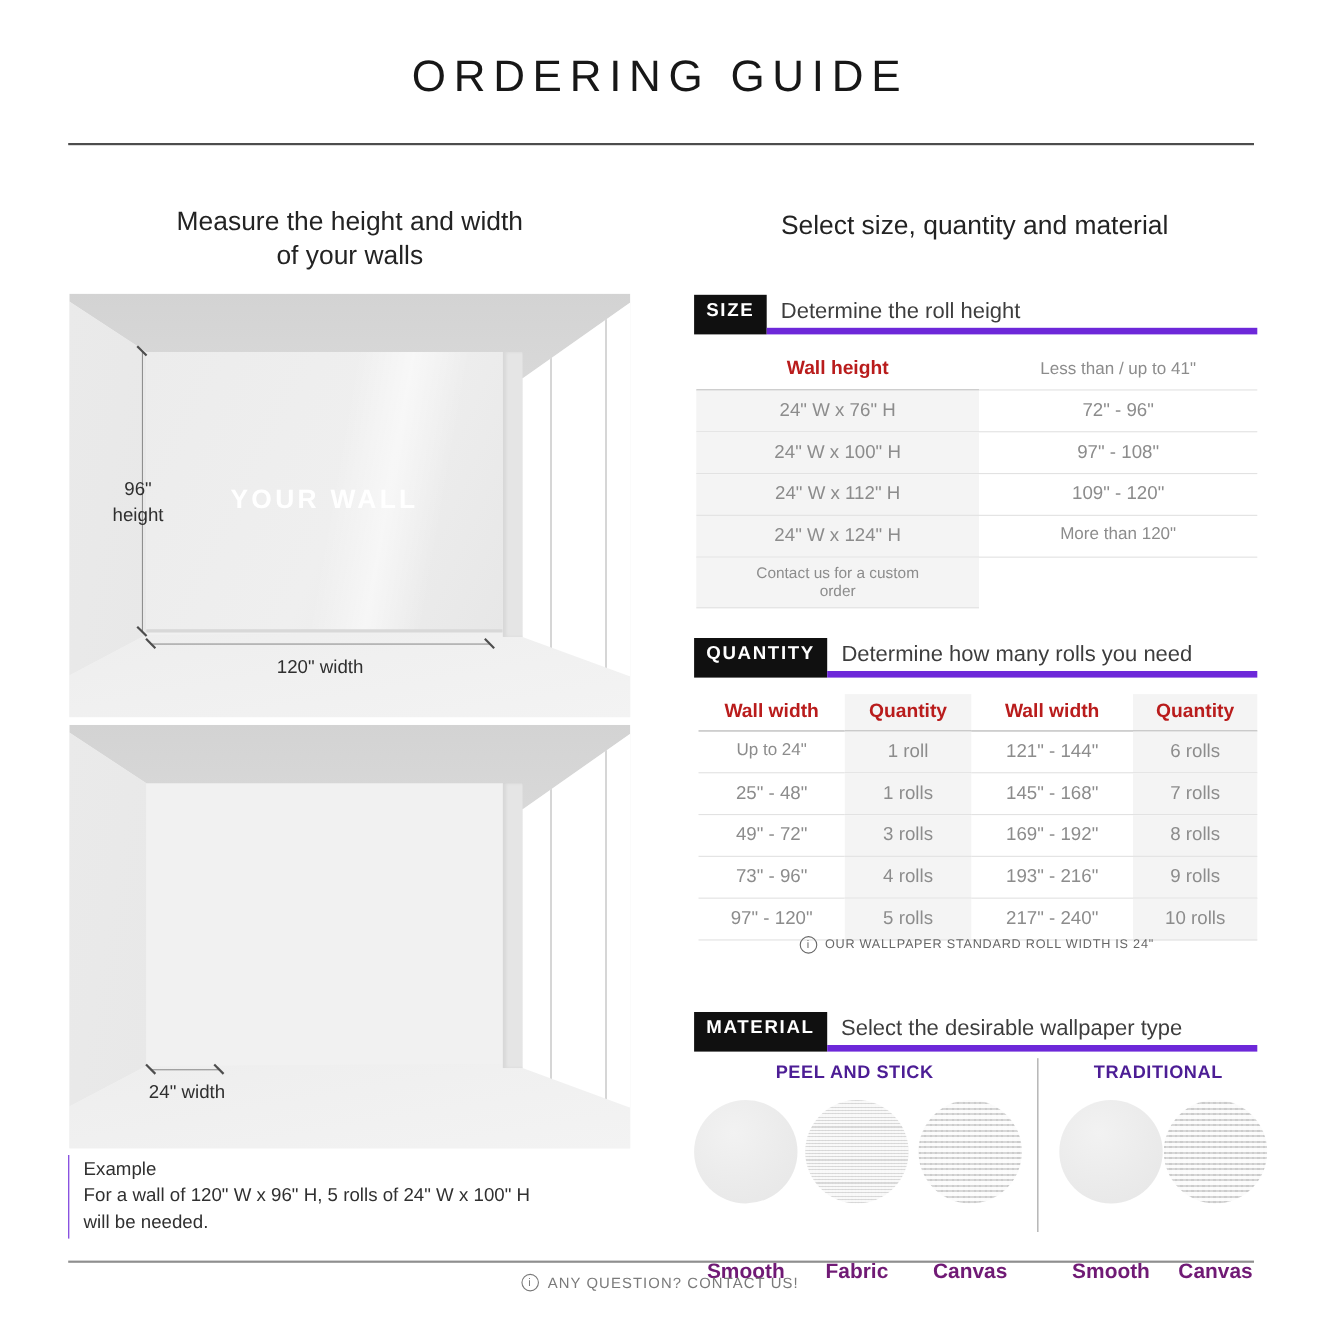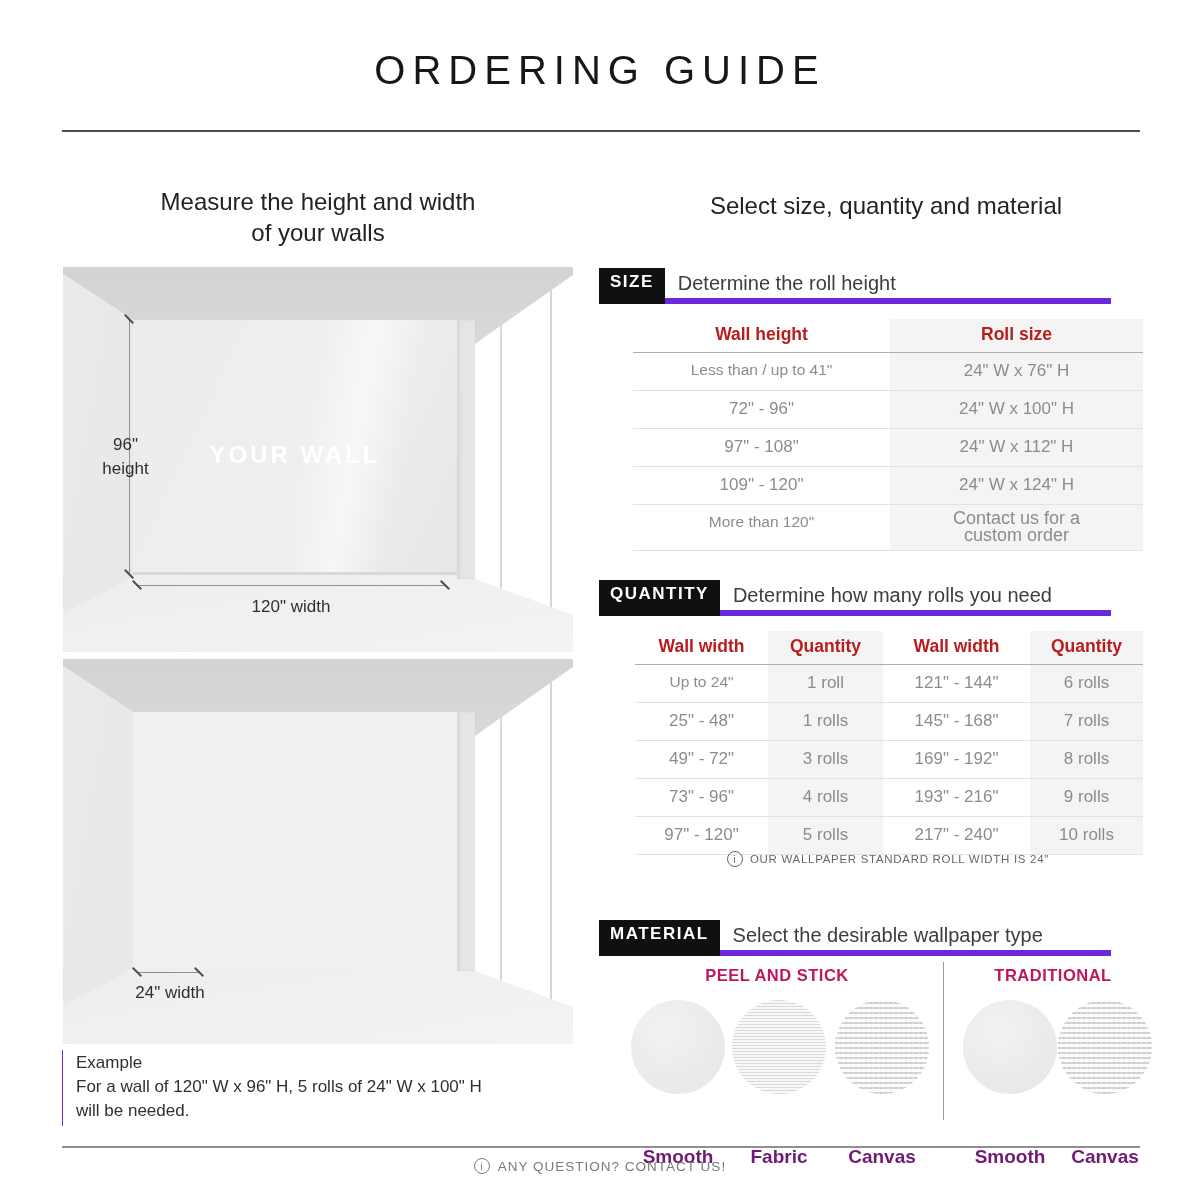--- a/index.html
+++ b/index.html
@@ -61,51 +61,51 @@
     border-right:1px solid #e3e3e3; }
   .panel:last-child { border-right:none; }
   .panel-label { position:absolute; bottom:9px; left:0; width:100%; text-align:center;
     font-size:15.5px; color:#585858; }
 
   
   .example { left:62px; top:1046px; width:480px; border-left:1px solid #6d28d9;
     padding:1px 0 3px 13px; font-size:17px; line-height:24px; color:#303030; }
 
   
-  .sec { position:absolute; left:599px; width:512px; display:flex; align-items:stretch; }
+  .sec { position:absolute; left:631px; width:512px; display:flex; align-items:stretch; }
   .badge { background:#101010; color:#ffffff; font-weight:700; font-size:17px;
     letter-spacing:1.5px; padding:4px 11px 5px; }
   .sec-title { flex:1; border-bottom:6px solid #6d28d9; font-size:20px; color:#3d3d3d;
     padding:4px 0 3px 13px; white-space:nowrap; }
   #size-sec { top:264px; } #qty-sec { top:576px; } #mat-sec { top:916px; }
 
   
   .tbl { position:absolute; display:grid; text-align:center; color:#8c8c8c; font-size:17px; }
   .tbl .hd { color:#b91c1c; font-weight:700; font-size:17.5px;
     padding:5px 0 7px; border-bottom:1px solid #aeaeae; }
   .tbl .cell { padding:8px 0 9px; border-bottom:1px solid #e2e2e2; }
   .tbl .gray { background:#f4f4f4; }
   #size-table { left:633px; top:315px; width:510px; grid-template-columns:257px 253px; }
   #size-table .mixed { font-size:15.5px; }
-  #size-table .small-cell { font-size:18px; line-height:17px; padding:5px 0 6px; }
+  #size-table .small-cell { font-size:14px; line-height:17px; padding:5px 0 6px; }
   #size-table .small-cell span { display:inline-block; max-width:160px; }
   #qty-table { left:635px; top:627px; width:508px; grid-template-columns:133px 115px 147px 113px; }
   #qty-table .mixed { font-size:15.5px; }
 
   .roll-note { left:633px; top:847px; width:510px; display:flex; justify-content:center;
     align-items:center; gap:7px; font-size:11.5px; letter-spacing:0.7px; color:#676767; }
 
   .info-icon { display:inline-flex; width:14px; height:14px; border:1.2px solid currentColor;
     border-radius:50%; align-items:center; justify-content:center; flex:0 0 auto;
     font-size:10px; font-weight:400; }
   .info-icon::after { content:"i"; }
 
   
   .mat-group-title { position:absolute; top:962px; text-align:center; font-weight:700;
-    font-size:16.5px; letter-spacing:0.5px; color:#be185d; }
+    font-size:16.5px; letter-spacing:0.5px; color:#4c1d95; }
   #mat-title-peel { left:633px; width:288px; }
   #mat-title-trad { left:955px; width:196px; }
   .swatch { position:absolute; top:996px; width:94px; height:94px; border-radius:50%; }
   .swatch.smooth { background:radial-gradient(circle at 38% 32%, #f2f2f2 0%, #ebebeb 55%, #e6e6e6 100%); }
   .swatch.fabric { background-image:
       repeating-linear-gradient(0deg,  rgba(210,210,210,0.8) 0 1px, rgba(249,249,249,0.9) 1px 3px),
       repeating-linear-gradient(90deg, #e8e8e8 0 1px, #f8f8f8 1px 3px); }
   .swatch.canvas { background-image:
       repeating-linear-gradient(0deg,  rgba(190,190,190,0.55) 0 2px, rgba(252,252,252,0.95) 2px 5px),
       repeating-linear-gradient(90deg, #dcdcdc 0 2px, #f7f7f7 2px 5px); }
@@ -173,21 +173,20 @@
     <div>For a wall of 120" W x 96" H, 5 rolls of 24" W x 100" H</div>
     <div>will be needed.</div>
   </div>
 
   <div class="sec" id="size-sec">
     <div class="badge">SIZE</div>
     <div class="sec-title">Determine the roll height</div>
   </div>
   <div class="tbl" id="size-table">
     <div class="hd">Wall height</div>
-    <div class="hd gray">Roll size</div>
 
     <div class="cell mixed">Less than / up to 41"</div>
     <div class="cell gray">24" W x 76" H</div>
 
     <div class="cell">72" - 96"</div>
     <div class="cell gray">24" W x 100" H</div>
 
     <div class="cell">97" - 108"</div>
     <div class="cell gray">24" W x 112" H</div>
 

